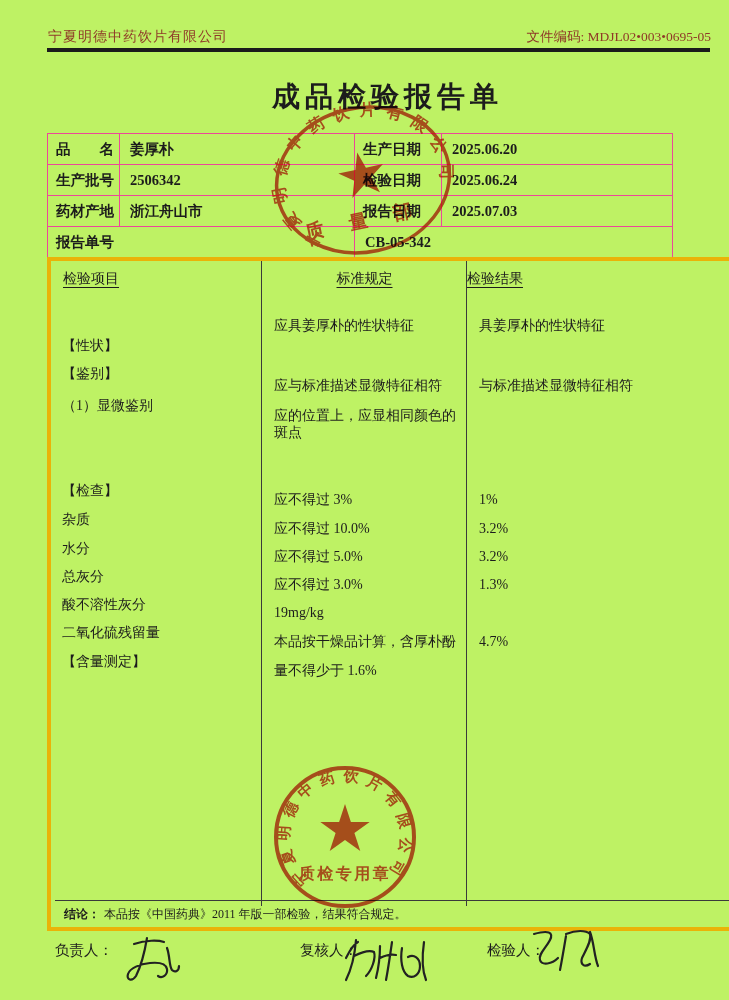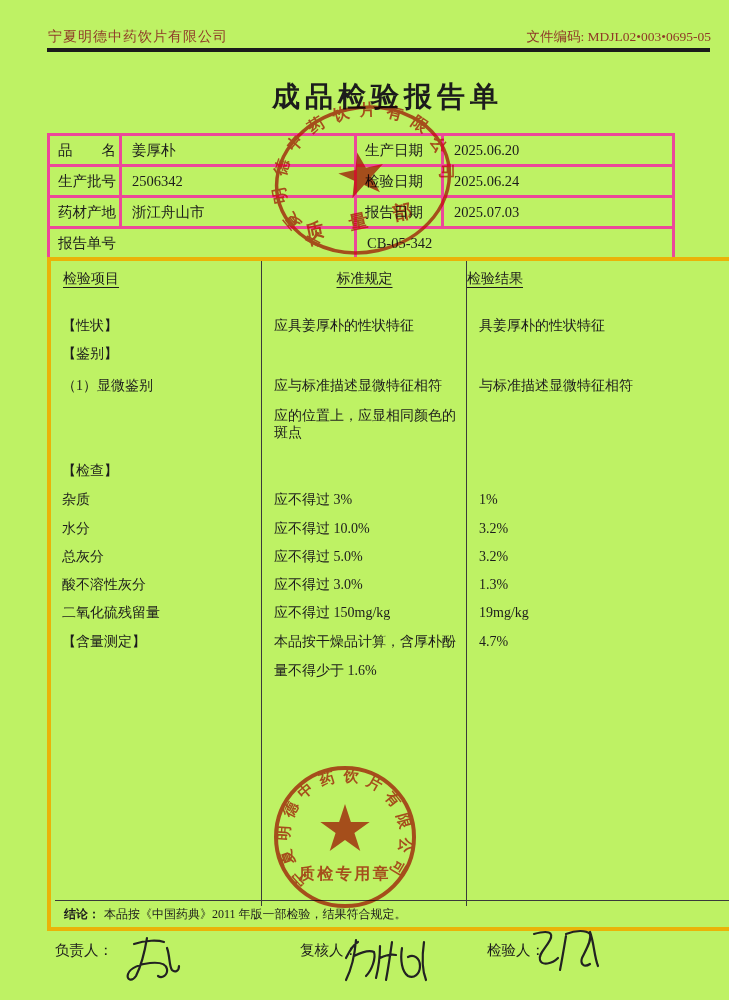--- a/index.html
+++ b/index.html
@@ -11,35 +11,35 @@
   }
   
   .hdr-company { position:absolute; left:48px; top:28px; font-size:14px; color:#8f3a28; letter-spacing:1px; }
   .hdr-code    { position:absolute; right:18px; top:28px; font-size:13.5px; color:#8f3a28;margin-left:45px; }
   .hdr-rule    { position:absolute; left:47px; top:48px; width:663px; height:3px;
                  border-top:3px solid #1b1b1b; border-bottom:1px solid #1b1b1b; }
   .doc-title   { position:absolute; left:0; top:78px; width:100%; text-align:center;
                  font-size:28px; font-weight:bold; letter-spacing:5px;margin-left:23px; }
   
   .info-table { position:absolute; left:47px; top:133px; border-collapse:collapse; table-layout:fixed; }
-  .info-table td { border:3px solid #ec4899; height:31px; font-size:14.5px; vertical-align:middle;
-                   padding:0 0 0 8px; white-space:pre; overflow:hidden; }
+  .info-table td { border:1px solid #ec4899; height:31px; font-size:14.5px; vertical-align:middle;
+                   padding:0 0 0 8px; white-space:pre; overflow:hidden;font-weight:bold; }
   .info-table td.val { padding-left:10px; }
   
   .main-table { position:absolute; left:47px; top:257px; width:713px; height:674px;
                 border:4px solid #eab308; font-size:14px; }
   .vline { position:absolute; top:0; width:0; border-left:1px solid #3a3a3a; height:645px; }
   .vline.v1 { left:210px; } .vline.v2 { left:415px; }
   .mt-head { display:flex; height:57px; padding-top:9px; }
   .mt-head .h1 { width:211px; padding-left:12px; }
   .mt-head .h2 { width:205px; text-align:center; }
   .mt-head .h3 { flex:1; }
   .mt-head span { text-decoration:underline; text-underline-offset:4px; }
   .trow { display:flex; line-height:1.2; }
-  .trow .c1 { width:211px; padding-left:11px; }
+  .trow .c1 { width:211px; padding-left:11px;margin-top:20px; }
   .trow .c2 { width:205px; padding-left:12px; }
   .trow .c3 { flex:1; padding-left:12px; }
   .mt-concl { position:absolute; left:4px; right:0; bottom:0; height:27px; border-top:1px solid #3a3a3a;
               display:flex; align-items:center; padding-left:9px; font-size:12px; }
   .mt-concl b { margin-right:4px; }
   
   .sig-label { position:absolute; top:941px; font-size:14.5px; }
   .sig-label.s1 { left:55px; } .sig-label.s2 { left:300px; } .sig-label.s3 { left:487px; }
   .sig-ink { position:absolute; }
   
@@ -141,21 +141,20 @@
       <div class="c2">应不得过 5.0%</div>
       <div class="c3">3.2%</div>
     </div>
     <div class="trow" style="height:28px">
       <div class="c1">酸不溶性灰分</div>
       <div class="c2">应不得过 3.0%</div>
       <div class="c3">1.3%</div>
     </div>
     <div class="trow" style="height:29px">
       <div class="c1">二氧化硫残留量</div>
-      <div class="c2">应不得过 150mg/kg</div>
       <div class="c3">19mg/kg</div>
     </div>
     <div class="trow" style="height:29px">
       <div class="c1">【含量测定】</div>
       <div class="c2">本品按干燥品计算，含厚朴酚</div>
       <div class="c3">4.7%</div>
     </div>
     <div class="trow" style="height:29px">
       <div class="c1"></div>
       <div class="c2">量不得少于 1.6%</div>

